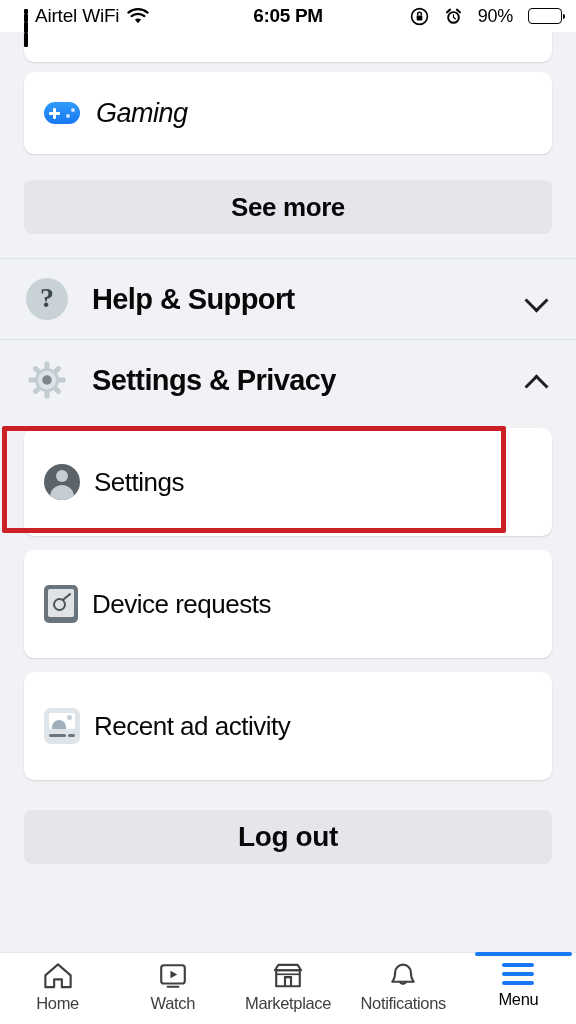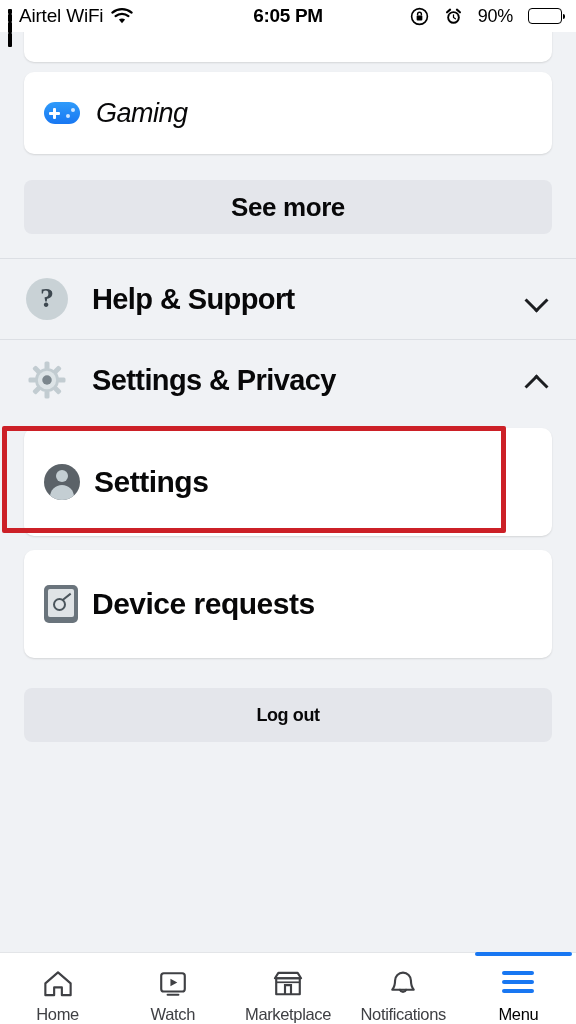--- a/index.html
+++ b/index.html
@@ -14,21 +14,21 @@
     position: relative;
   }
 
   
   .status-bar {
     height: 32px;
     width: 100%;
     background: #ffffff;
     display: flex;
     align-items: center;
-    padding: 0 14px 0 8px;
+    padding: 0 14px 0 24px;
     position: relative;
     z-index: 40;
   }
   .sb-left {
     display: flex;
     align-items: center;
     gap: 7px;
     flex: 0 0 auto;
   }
   .sb-carrier {
@@ -189,22 +189,22 @@
   .chev.up:before {
     top: 9px;
     transform: rotate(-135deg);
   }
 
   .sub-card {
     height: 108px;
     margin-top: 8px;
   }
   .sub-card .card-label {
-    font-size: 30px;
-    font-weight: 700;
+    font-size: 26px;
+    font-weight: 400;
     margin-left: 14px;
   }
 
   
   .anno-wrap { position: relative; }
   .anno-box {
     position: absolute;
     left: 2px;
     top: -2px;
     width: 504px;
@@ -216,21 +216,21 @@
   }
 
   .logout {
     margin: 30px 24px 0;
     height: 54px;
     background: #e4e6eb;
     border-radius: 8px;
     display: flex;
     align-items: center;
     justify-content: center;
-    font-size: 18px;
+    font-size: 28px;
     font-weight: 700;
     color: #080809;
     letter-spacing: -0.4px;
   }
 
   
   .ic { flex: 0 0 auto; display: block; }
 
   .ic-round {
     width: 42px; height: 42px;
@@ -381,24 +381,24 @@
     background: #ffffff;
     border-top: 1px solid #e3e5e8;
     display: flex;
     align-items: stretch;
   }
   .nav-item {
     flex: 1 1 0;
     display: flex;
     flex-direction: column;
     align-items: center;
-    justify-content: space-between;
+    justify-content: flex-start;
     gap: 3px;
     position: relative;
-    padding-top: 16px;
+    padding-top: 8px;
   }
   .nav-label {
     font-size: 16.5px;
     color: #3f4044;
     letter-spacing: -0.35px;
     white-space: nowrap;
   }
   .nav-item.active .nav-label { color: #000000; }
   .nav-indicator {
     position: absolute;
@@ -521,20 +521,28 @@
     <div class="anno-box"></div>
   </div>
 
   <div class="card sub-card" style="margin-top:14px">
     <span class="ic-phonekey ic">
         <span class="scr"></span>
       </span>
     <span class="card-label">Device requests</span>
   </div>
 
+  <div class="card sub-card" style="margin-top:14px">
+    <span class="ic-ad ic">
+      <span class="pic"></span>
+        <span class="ln ln1"></span>
+        <span class="ln ln2"></span>
+    </span>
+    <span class="card-label">Recent ad activity</span>
+  </div>
 
   <div class="logout">Log out</div>
 </div>
 
 <div class="bottom-nav">
 
   <div class="nav-item">
     <svg class="nav-icon" viewBox="0 0 30 28">
       <path d="M3.2 13.4 15 3.2 26.8 13.4 V24.4 H18.6 V17.2 H11.4 V24.4 H3.2 Z" fill="none" stroke="#3f4044" stroke-width="2" stroke-linejoin="round"></path>
     </svg>

